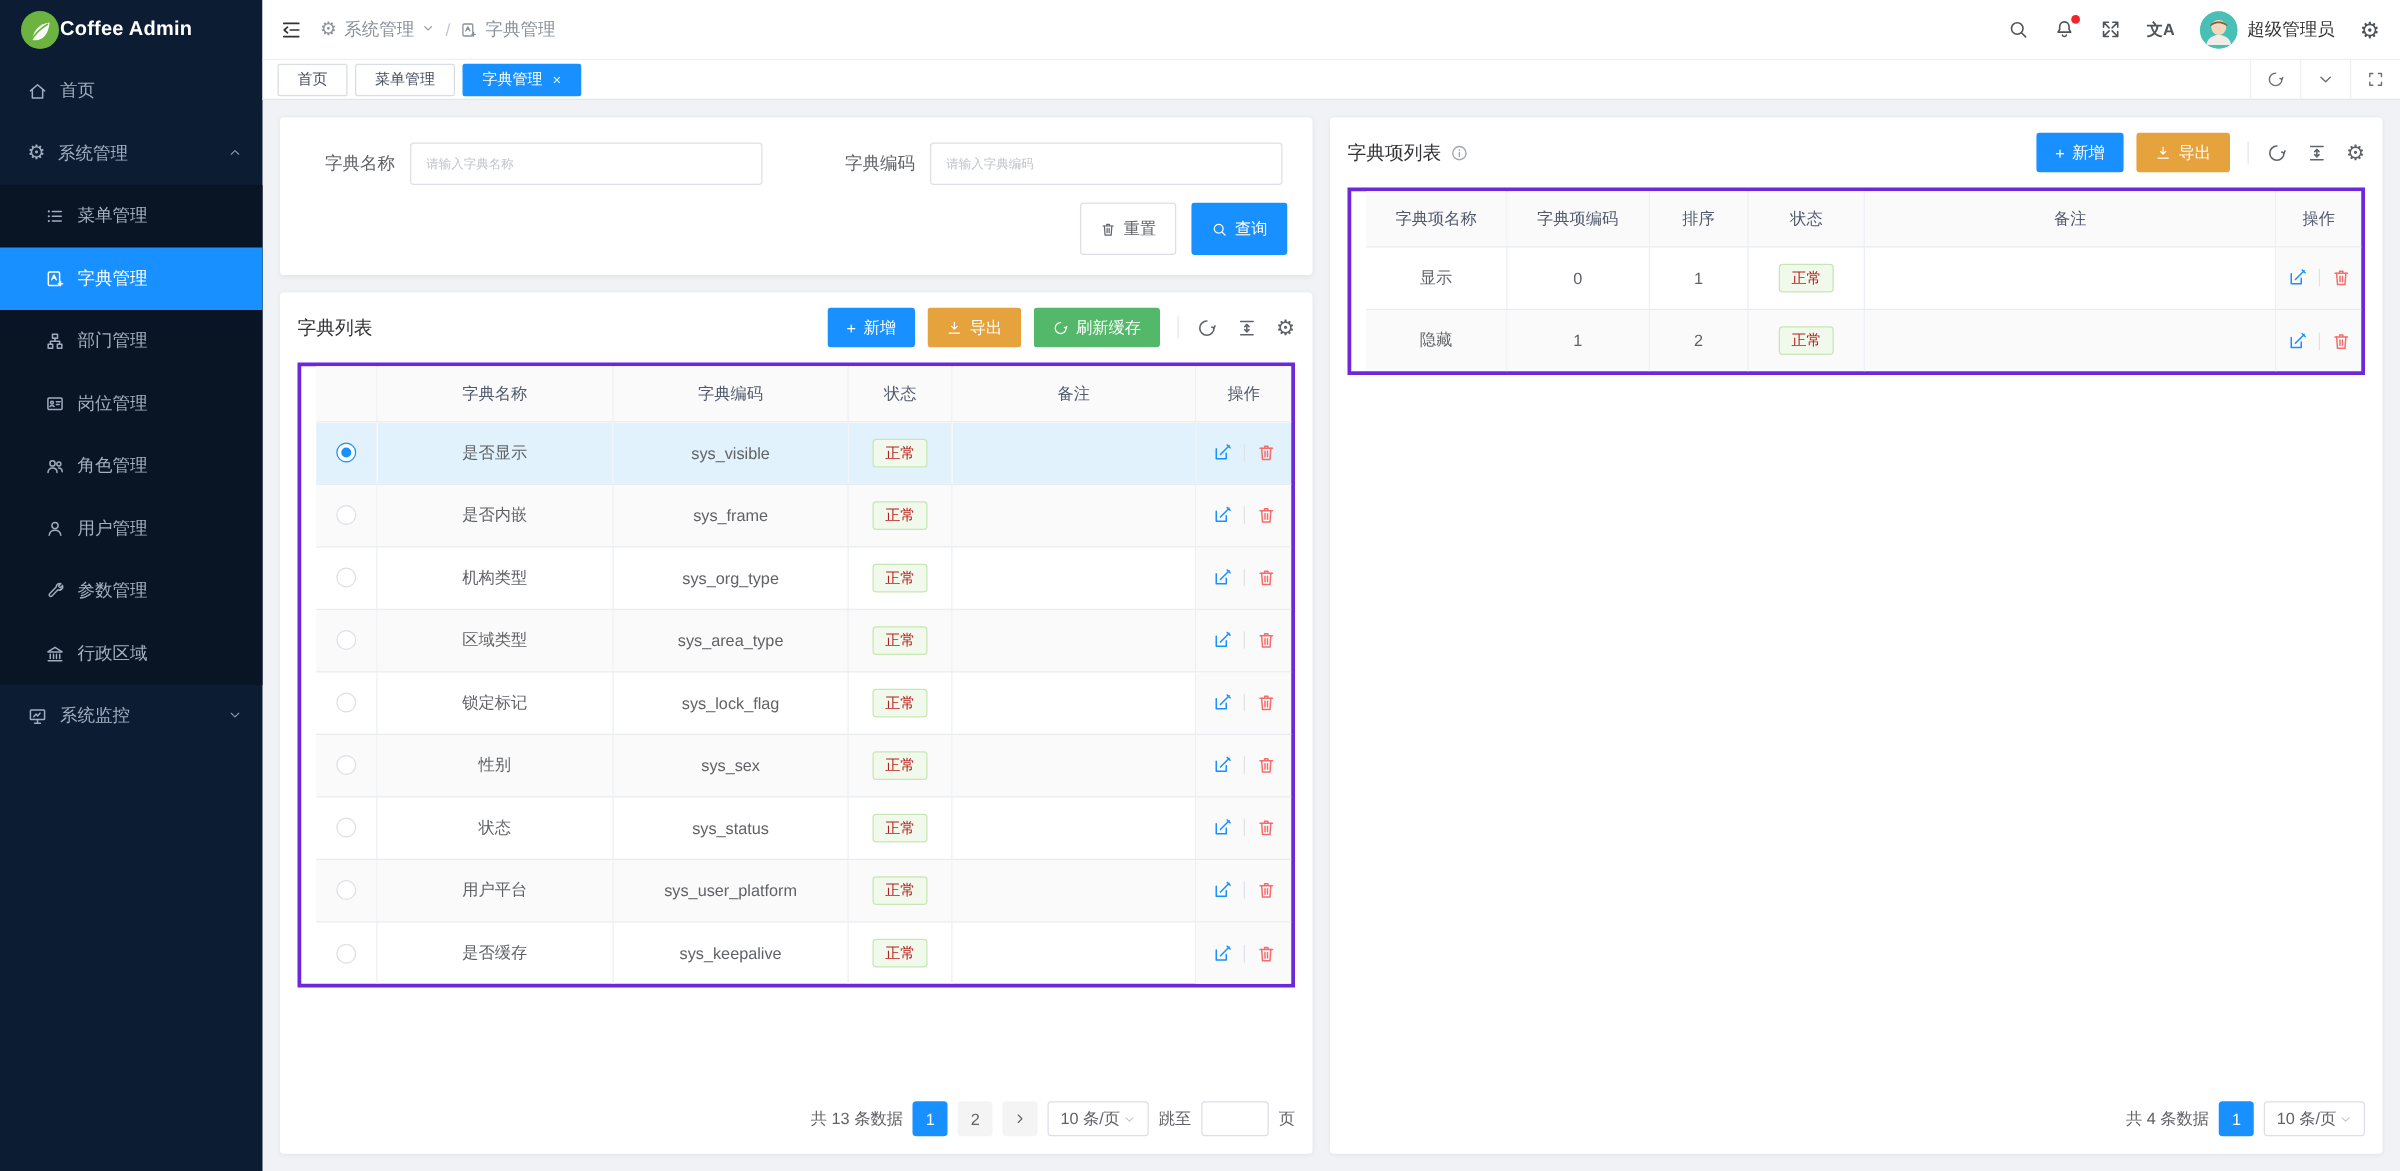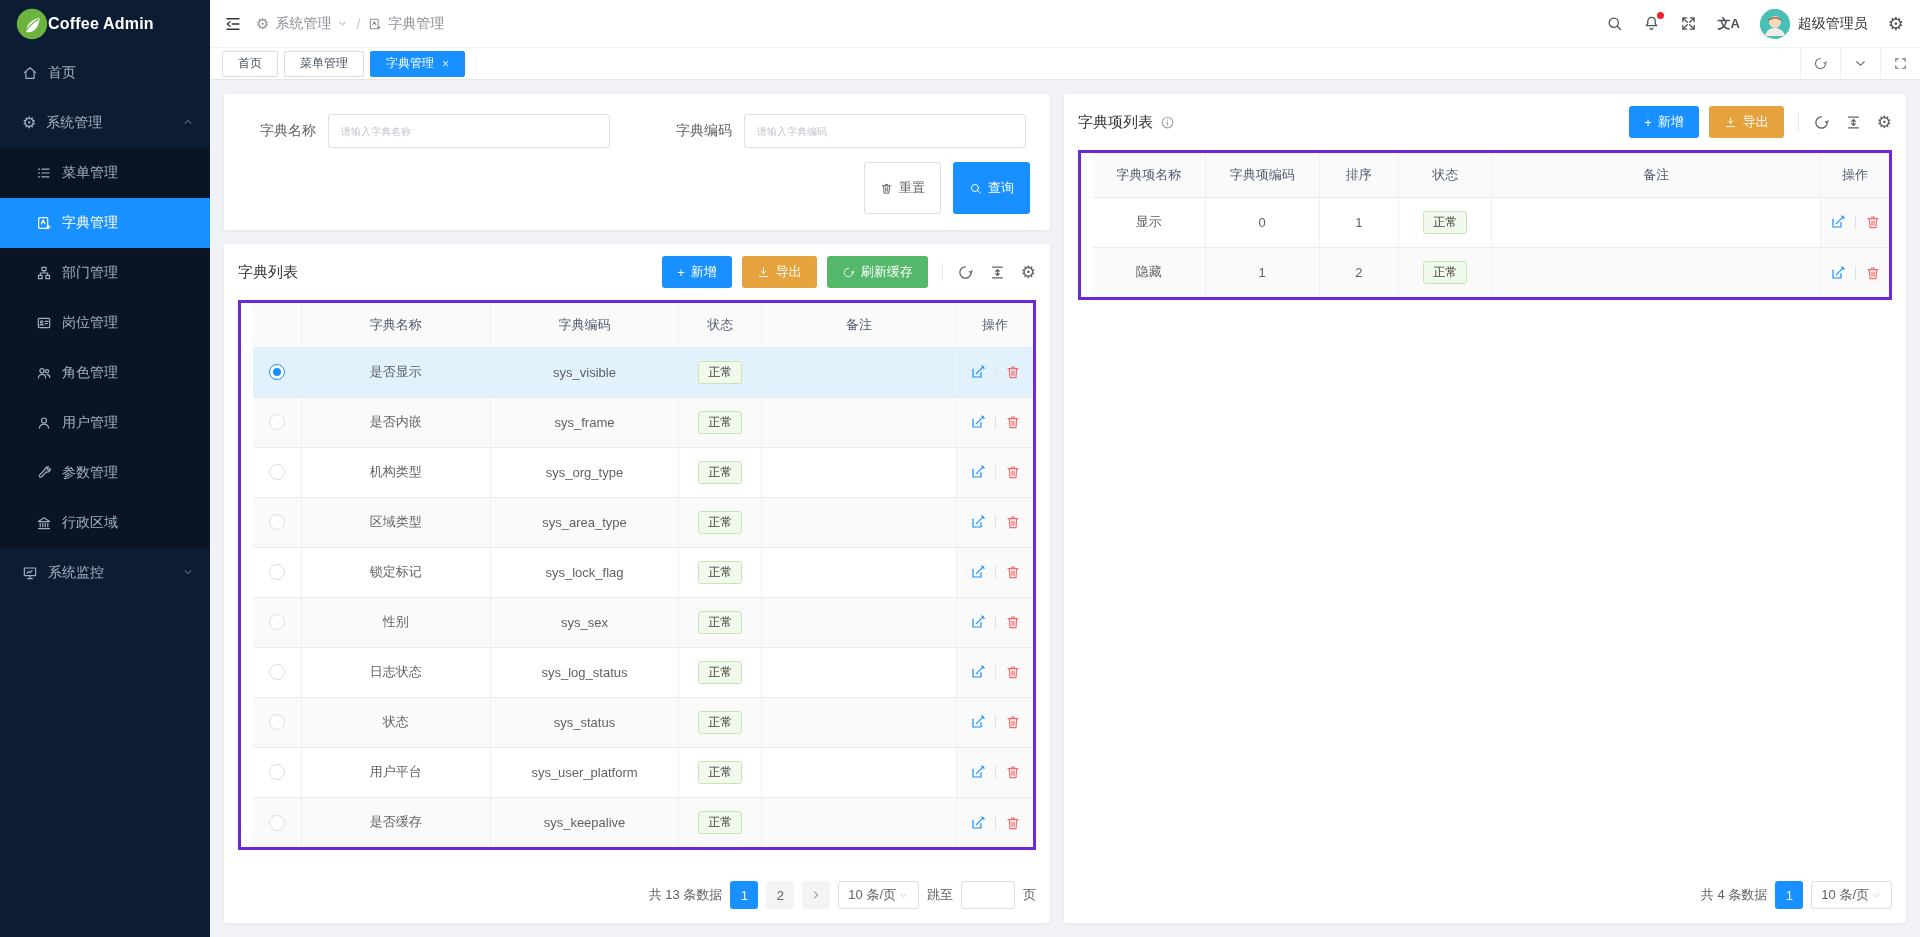--- a/index.html
+++ b/index.html
@@ -63,21 +63,21 @@
   
   .search-card { padding:20px 20px 16px; flex:0 0 auto; }
   .form-row { display:flex; align-items:center; }
   .form-group { display:flex; align-items:center; }
   .form-group + .form-group { margin-left:50px; }
   .form-label { width:72px; text-align:right; margin-right:12px; color:#606266; font-size:14px; flex:0 0 72px; }
   .form-input { width:282px; height:34px; border:1px solid #dcdfe6; border-radius:3px; padding:0 12px; font-size:10px; color:#333; outline:none; font-family:inherit; }
   .form-input::placeholder { color:#c0c4cc; }
   .actions-row { display:flex; justify-content:flex-end; gap:12px; margin-top:14px; }
 
-  .btn { height:52px; padding:0 15px; border-radius:3px; border:1px solid transparent; background:#fff; font-size:13px; display:inline-flex; align-items:center; gap:6px; cursor:pointer; font-family:inherit; white-space:nowrap; }
+  .btn { height:42px; padding:0 15px; border-radius:3px; border:1px solid transparent; background:#fff; font-size:13px; display:inline-flex; align-items:center; gap:6px; cursor:pointer; font-family:inherit; white-space:nowrap; }
   .btn .ic { font-size:13px; }
   .btn-plain { border-color:#dcdfe6; color:#606266; }
   .btn-primary { background:#1890ff; color:#fff; }
   .btn-warning { background:#e6a23c; color:#fff; }
   .btn-success { background:#53b86a; color:#fff; }
 
   
   .table-card { flex:1; min-height:0; display:flex; flex-direction:column; }
   .card-head { display:flex; align-items:center; justify-content:space-between; padding:12px 14px; flex:0 0 auto; }
   .card-title { font-size:15px; color:#303133; display:flex; align-items:center; gap:7px; }
@@ -96,21 +96,21 @@
   td { height:50px; }
   tbody tr:last-child th, tbody tr:last-child td { border-bottom:none; }
   tbody tr:nth-child(even) td { background:#fafafa; }
   td.c-op { background:#fafafa; }
   tr.sel td, tr.sel td.c-op { background:#e1f2fc; }
 
   .radio { width:16px; height:16px; border:1px solid #dcdfe6; border-radius:50%; display:inline-block; background:#fff; position:relative; vertical-align:middle; cursor:pointer; }
   .radio.checked { border-color:#1890ff; }
   .radio.checked::after { content:""; position:absolute; inset:3px; border-radius:50%; background:#1890ff; }
 
-  .badge { display:inline-block; padding:3px 9px; font-size:12px; line-height:1.25; color:#404040; background:#f0f9eb; border:1px solid #c6e7b3; border-radius:3px; }
+  .badge { display:inline-block; padding:3px 9px; font-size:12px; line-height:1.25; color:#b91c1c; background:#f0f9eb; border:1px solid #c6e7b3; border-radius:3px; }
 
   .op-btn { font-size:16px; cursor:pointer; display:inline-flex; vertical-align:middle; }
   .op-edit { color:#1890ff; }
   .op-del { color:#f56c6c; }
   .op-sep { display:inline-block; width:1px; height:14px; background:#dfe3e8; margin:0 9px; vertical-align:middle; }
 
   .spacer { flex:1 1 auto; }
   .pager { display:flex; align-items:center; justify-content:flex-end; gap:8px; padding:0 14px; margin:12px 0 14px; font-size:13px; color:#606266; flex:0 0 auto; }
   .page-btn { min-width:28px; height:28px; padding:0 4px; border-radius:3px; background:#f4f4f5; color:#606266; display:inline-flex; align-items:center; justify-content:center; cursor:pointer; font-size:13px; }
   .page-btn.active { background:#1890ff; color:#fff; }
@@ -599,36 +599,20 @@
                     </span><span class="op-sep"></span><span class="op-btn op-del">
                       <svg class="ic">
                         <use href="#i-trash"></use>
                       </svg>
                     </span></td>
               </tr>
               <tr>
                 <td><span class="radio"></span></td>
                 <td>性别</td>
                 <td>sys_sex</td>
-                <td><span class="badge">正常</span></td>
-                <td></td>
-                <td class="c-op"><span class="op-btn op-edit">
-                      <svg class="ic">
-                        <use href="#i-edit"></use>
-                      </svg>
-                    </span><span class="op-sep"></span><span class="op-btn op-del">
-                      <svg class="ic">
-                        <use href="#i-trash"></use>
-                      </svg>
-                    </span></td>
-              </tr>
-              <tr>
-                <td><span class="radio"></span></td>
-                <td>日志状态</td>
-                <td>sys_log_status</td>
                 <td><span class="badge">正常</span></td>
                 <td></td>
                 <td class="c-op"><span class="op-btn op-edit">
                       <svg class="ic">
                         <use href="#i-edit"></use>
                       </svg>
                     </span><span class="op-sep"></span><span class="op-btn op-del">
                       <svg class="ic">
                         <use href="#i-trash"></use>
                       </svg>

